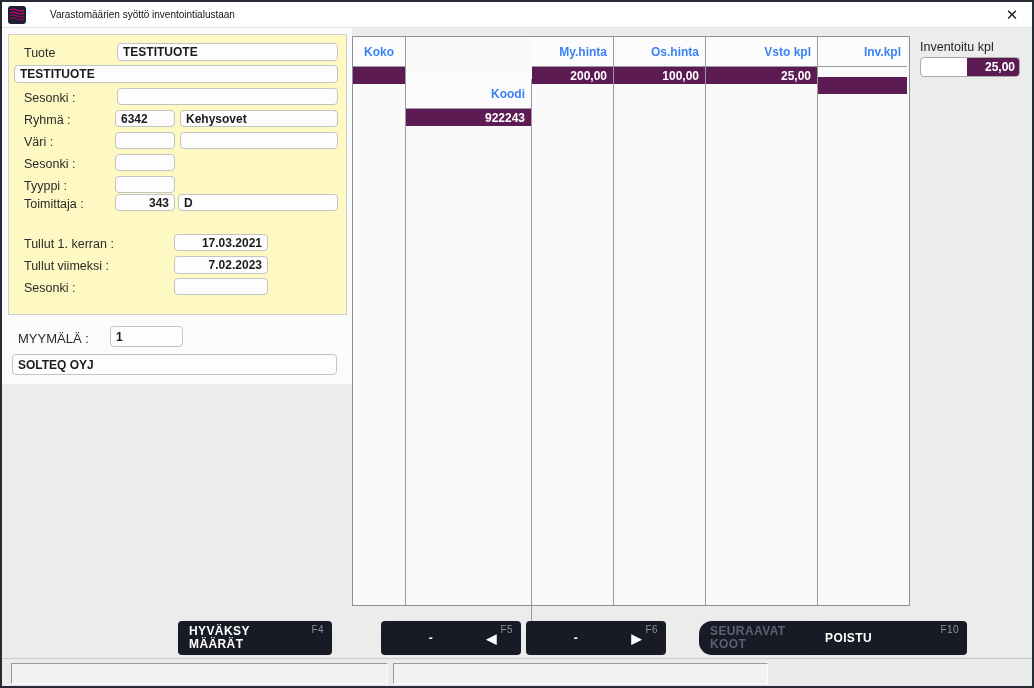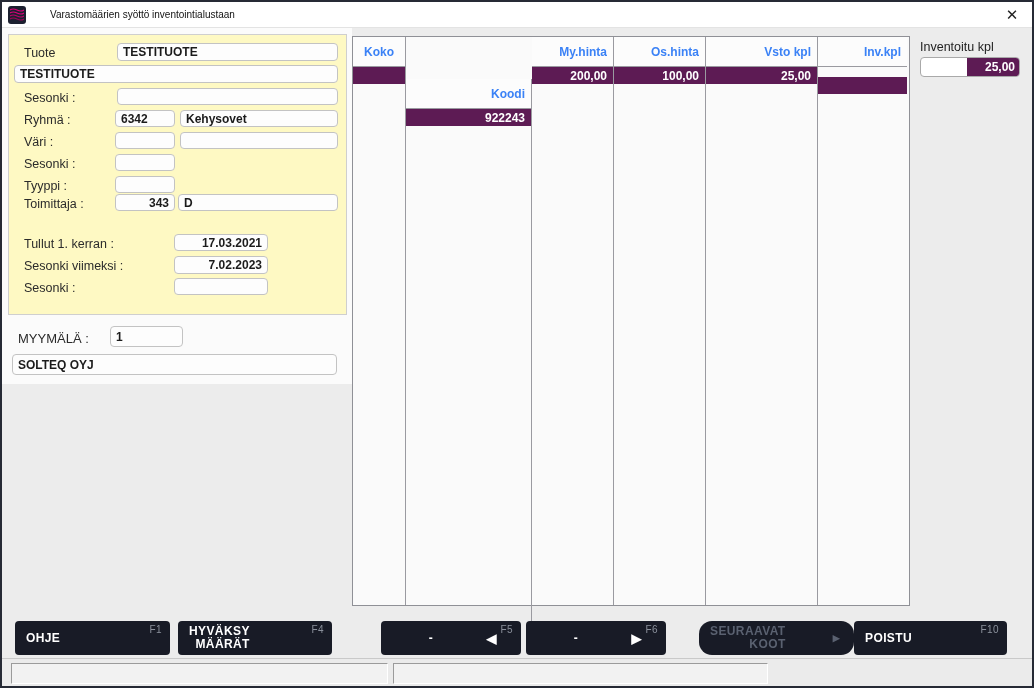--- a/index.html
+++ b/index.html
@@ -40,21 +40,21 @@
   .inv-input { position:absolute; left:918px; top:55px; width:100px; height:20px; background:#ffffff;
                border:1px solid #a9a9a9; border-radius:4px; display:flex; justify-content:flex-end;
                overflow:hidden; }
   .inv-input .selection { background:#5d1b54; color:#ffffff; font-size:12px; font-weight:bold;
                height:100%; display:flex; align-items:center; justify-content:flex-end;
                padding:0 4px; min-width:52px; }
   
   .fbtn { position:absolute; top:619px; height:34px; background:#181b26; border-radius:4px;
           color:#ffffff; font-size:12px; font-weight:bold; letter-spacing:.4px; cursor:pointer; }
   .fbtn .cap { position:absolute; left:11px; top:50%; transform:translateY(-50%); line-height:13px; }
-  .fbtn .cap.two { top:4px; transform:none;text-align:right; }
+  .fbtn .cap.two { top:4px; transform:none; }
   .fbtn .fkey { position:absolute; right:8px; top:3px; font-size:10px; font-weight:normal; color:#8b919c; }
   .fbtn .dash { position:absolute; left:0; right:40px; top:50%; transform:translateY(-50%); text-align:center; }
   .fbtn .arrow { position:absolute; right:24px; top:50%; transform:translateY(-50%); font-size:13px; color:#fff; }
   .fbtn.disabled { cursor:default;border-radius:13px; }
   .fbtn.disabled .cap { color:#5a6170; }
   .fbtn.disabled .arrow { right:14px; font-size:9px; color:#5a6170; }
   
   .statusbar { position:absolute; left:0; right:0; bottom:0; height:28px; background:#ebebeb;
                border-top:1px solid #c9c9c9; }
   .status-cell { position:absolute; top:4px; height:21px; background:#f2f2f2;
@@ -104,21 +104,21 @@
       <div class="lbl" style="left:15px; top:144px;">Tyyppi :</div>
       <div class="field" style="left:106px; top:141px; width:60px; height:17px;"></div>
 
       <div class="lbl" style="left:15px; top:162px;">Toimittaja :</div>
       <div class="field right" style="left:106px; top:159px; width:60px; height:17px;">343</div>
       <div class="field" style="left:169px; top:159px; width:160px; height:17px;">D</div>
 
       <div class="lbl" style="left:15px; top:202px;">Tullut 1. kerran :</div>
       <div class="field right" style="left:165px; top:199px; width:94px; height:17px;">17.03.2021</div>
 
-      <div class="lbl" style="left:15px; top:224px;">Sesonki viimeksi :</div>
+      <div class="lbl" style="left:15px; top:224px;">Tullut viimeksi :</div>
       <div class="field right" style="left:165px; top:221px; width:94px; height:18px;">7.02.2023</div>
 
       <div class="lbl" style="left:15px; top:246px;">Sesonki :</div>
       <div class="field" style="left:165px; top:243px; width:94px; height:17px;"></div>
     </div>
 
     <div class="lbl" style="left:16px; top:303px; font-size:13px;">MYYMÄLÄ :</div>
     <div class="field" style="left:108px; top:298px; width:73px; height:21px;">1</div>
     <div class="field" style="left:10px; top:326px; width:325px; height:21px;">SOLTEQ OYJ</div>
   </div>
@@ -148,24 +148,20 @@
       <div class="hdr">Inv.kpl</div>
       <div class="sel"></div>
     </div>
   </div>
 
   <div class="inv-label">Inventoitu kpl</div>
   <div class="inv-input">
     <span class="selection">25,00</span>
   </div>
 
-  <div class="fbtn" style="left:13px; width:155px;">
-    <span class="cap">OHJE</span>
-    <span class="fkey">F1</span>
-  </div>
   <div class="fbtn" style="left:176px; width:154px;">
     <span class="cap two">
       <span>HYVÄKSY</span><br>
       <span>MÄÄRÄT</span>
     </span>
     <span class="fkey">F4</span>
   </div>
   <div class="fbtn" style="left:379px; width:140px;">
     <span class="dash">-</span>
     <span class="arrow">◀</span>
@@ -176,21 +172,21 @@
     <span class="arrow">▶</span>
     <span class="fkey">F6</span>
   </div>
   <div class="fbtn disabled" style="left:697px; width:155px;">
     <span class="cap two">
       <span>SEURAAVAT</span><br>
       <span>KOOT</span>
     </span>
     <span class="arrow">▶</span>
   </div>
-  <div class="fbtn" style="left:852px; width:153px;">
+  <div class="fbtn" style="left:812px; width:153px;">
     <span class="cap">POISTU</span>
     <span class="fkey">F10</span>
   </div>
 
   <div class="statusbar">
     <div class="status-cell" style="left:9px; width:377px;"></div>
     <div class="status-cell" style="left:391px; width:375px;"></div>
   </div>
 
 </div>

